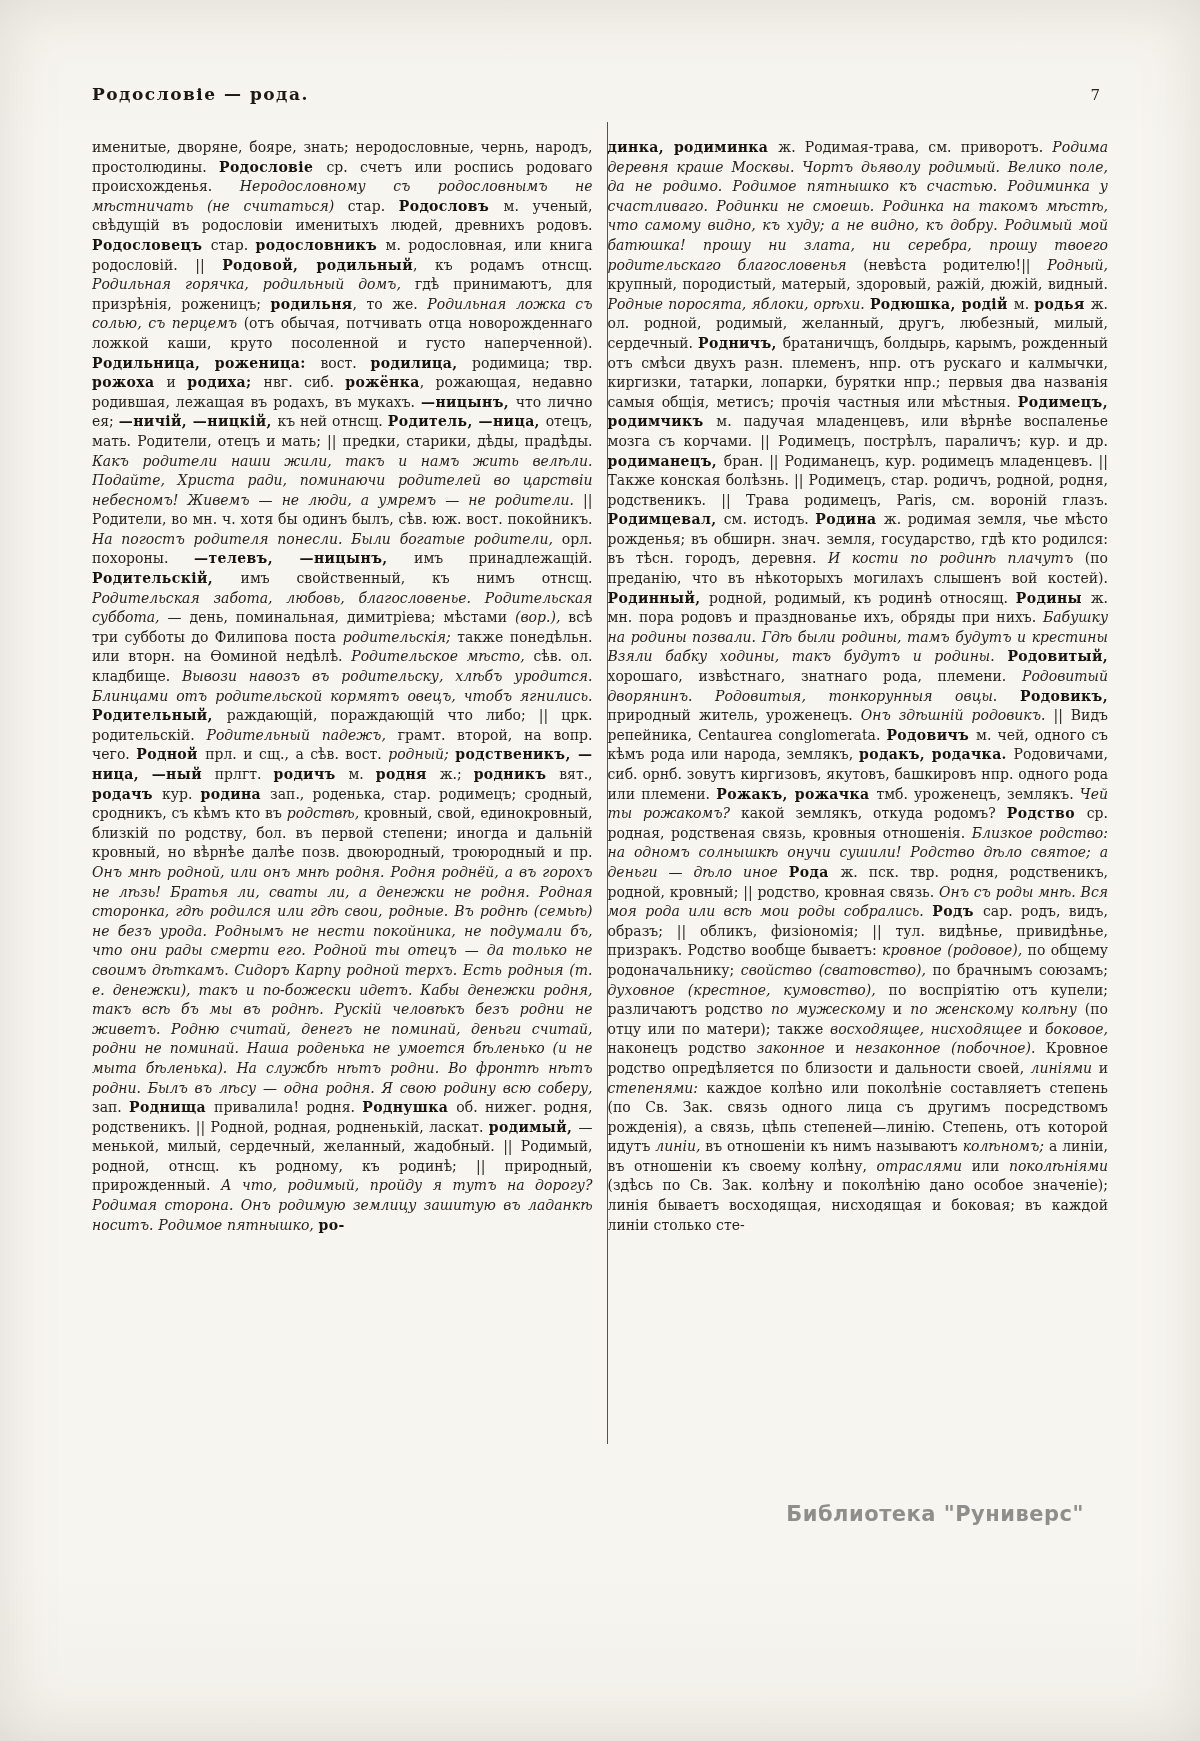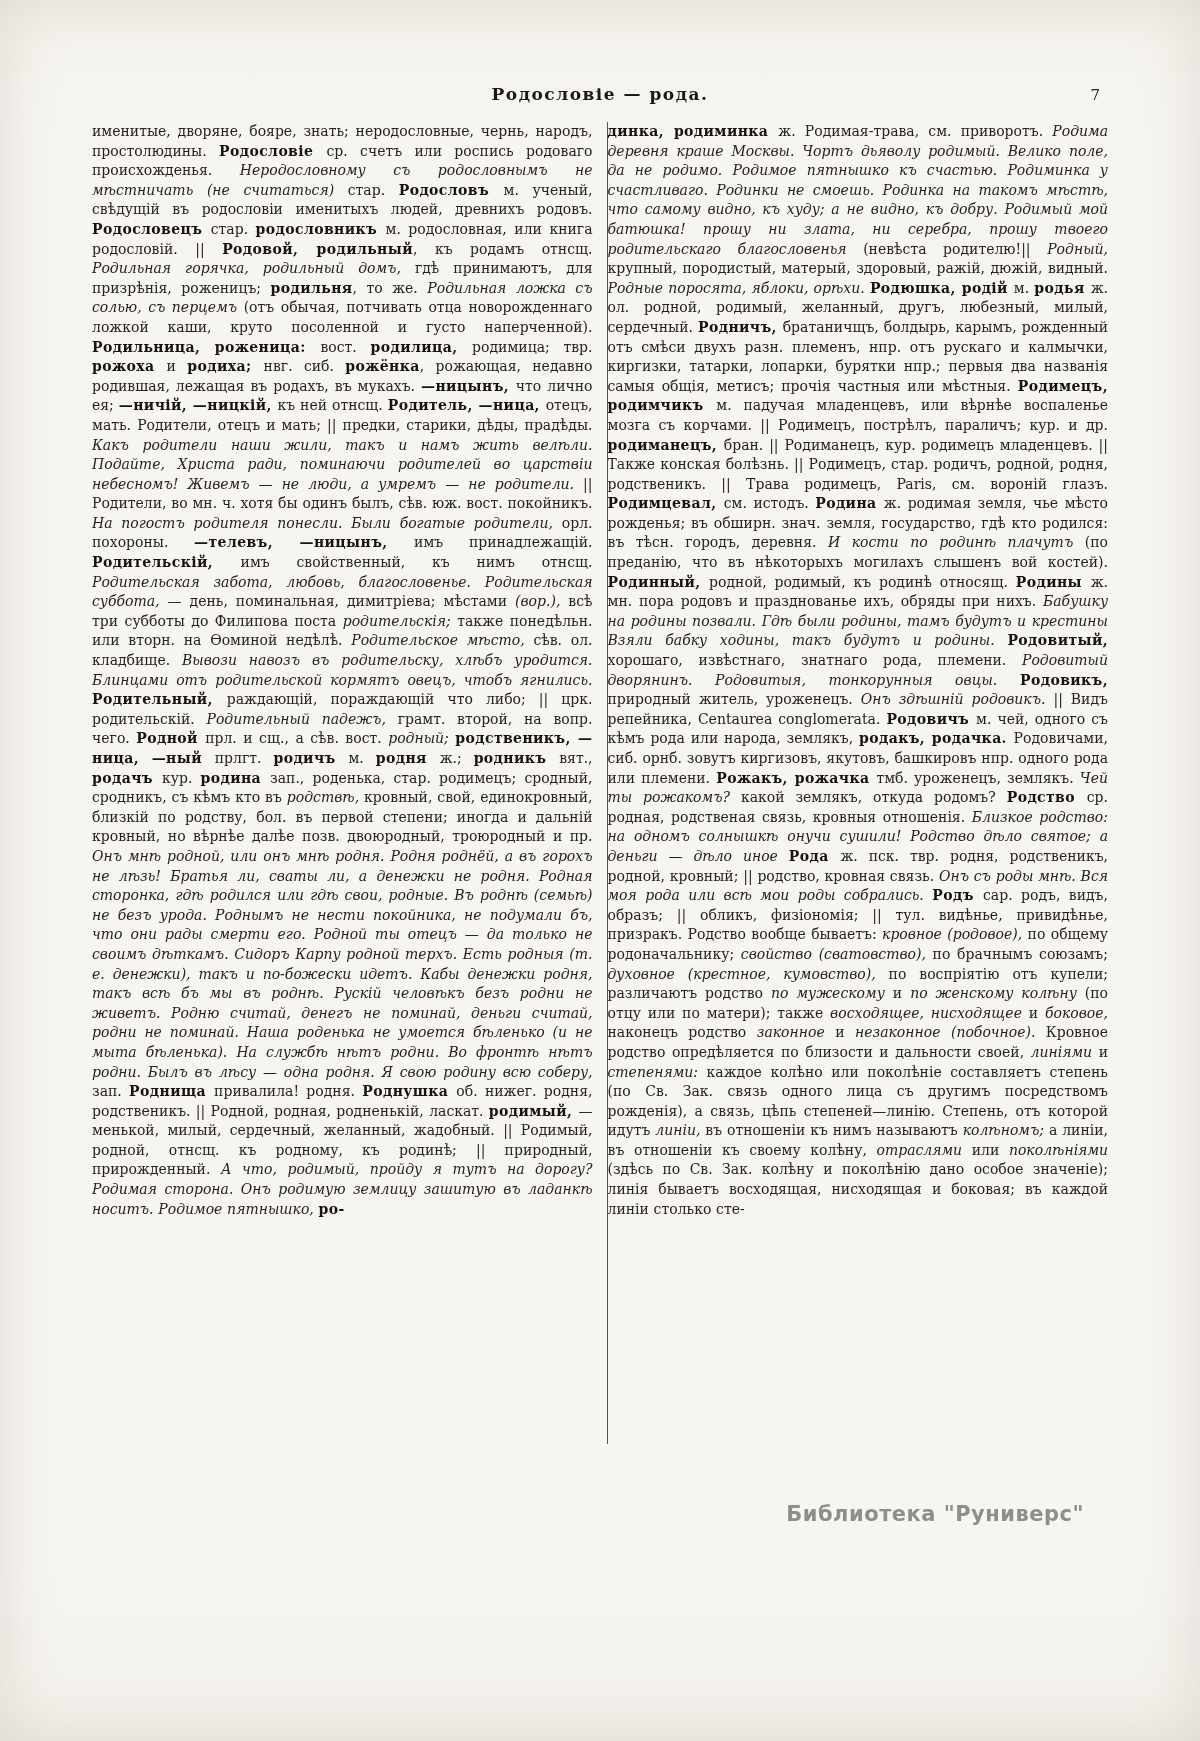--- a/index.html
+++ b/index.html
@@ -11,21 +11,21 @@
   .page{
     position:relative;
     width:1200px;height:1741px;
     background:linear-gradient(180deg,#f4f2ec 0%,#f7f5f0 8%,#f7f5f0 90%,#f2f0ea 100%);
     overflow:hidden;
     color:#26221c;
     box-shadow:inset 0 0 60px rgba(120,110,95,.18);
   }
   .header{
     position:absolute;top:84px;left:92px;right:92px;
-    text-align:center;height:26px;
+    text-align:left;height:26px;
   }
   .header-title{
     font-weight:bold;
     font-size:17px;
     letter-spacing:1.5px;
     color:#1c1813;
   }
   .page-number{
     position:absolute;right:8px;top:2px;
     font-size:15px;color:#2a261f;
@@ -36,20 +36,21 @@
   }
   .col{
     flex:1 1 0;
     height:1322px;
     overflow:hidden;
     text-align:justify;
     font-size:14px;
     line-height:19.6px;
     color:#26221c;
     word-spacing:.3px;
+    margin-top:16px;
   }
   .col-left{padding-right:14px;}
   .col-right{}
   .divider{
     width:1px;background:#57524a;height:1322px;
   }
   .run-n{font-weight:normal;font-style:normal;}
   .run-b{font-weight:bold;letter-spacing:.4px;color:#17130e;}
   .run-i{font-style:italic;}
   .watermark{

